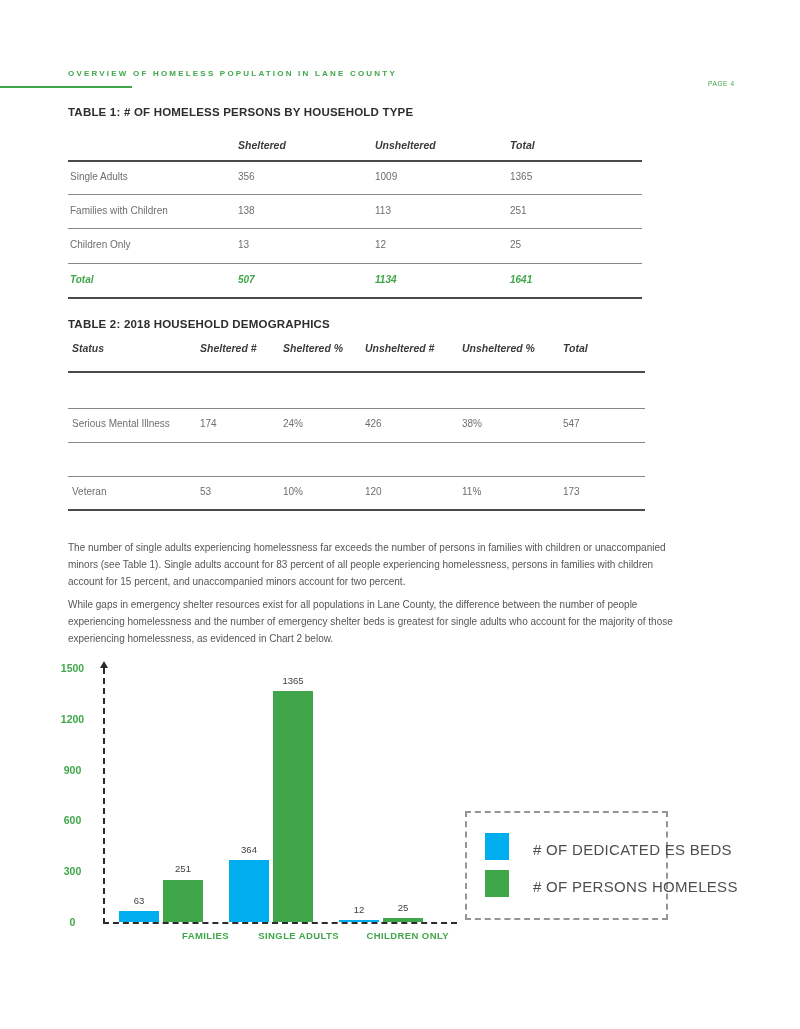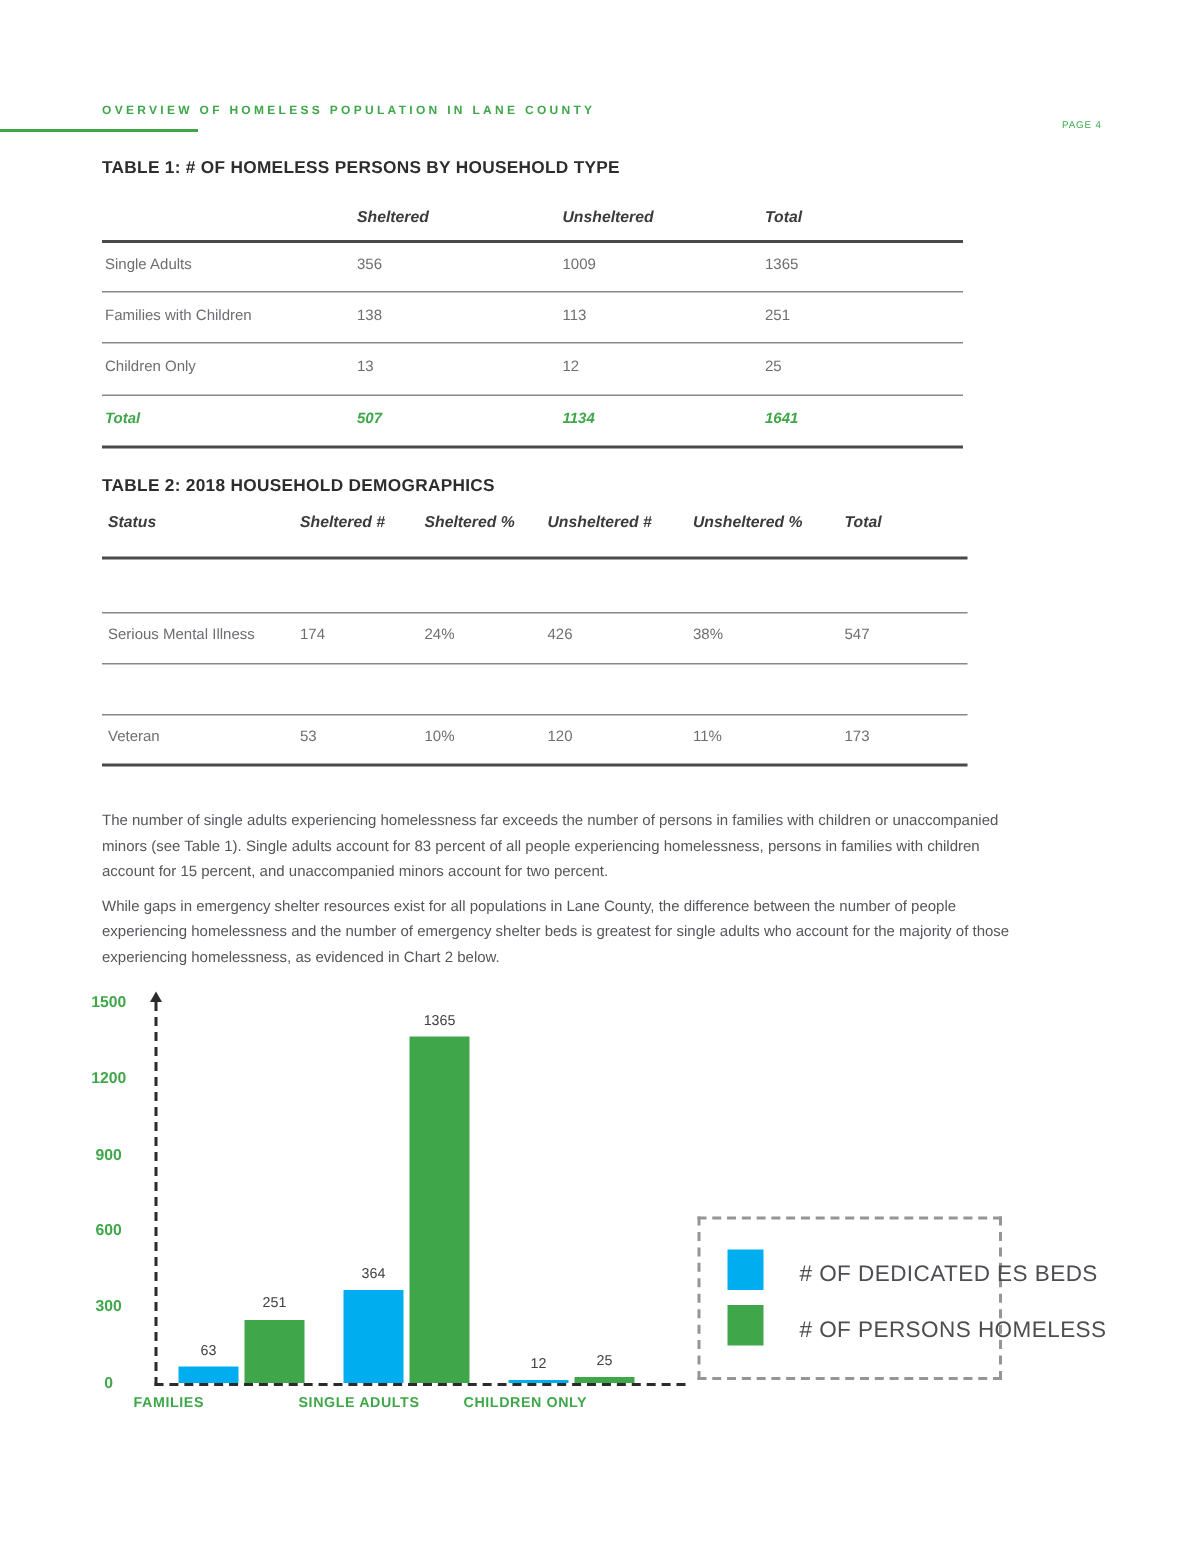--- a/index.html
+++ b/index.html
@@ -31,21 +31,21 @@
   #chart-area{left:0;top:668px;width:800px;height:300px;}
   #plot{position:absolute;left:103px;top:0;width:352px;height:254px;
         border-left:2px dashed #2b2b2b;border-bottom:2px dashed #2b2b2b;}
   .ytick{position:absolute;width:45px;left:50px;text-align:center;font-size:10.5px;
          font-weight:700;color:#3FA74A;}
   .axis-arrow{position:absolute;left:100px;top:-7px;width:0;height:0;
               border-left:4px solid transparent;border-right:4px solid transparent;
               border-bottom:7px solid #2b2b2b;}
   .bar{position:absolute;bottom:0;width:40px;}
   .bar-label{position:absolute;width:50px;text-align:center;font-size:9.5px;color:#414042;}
-  .xlabel{position:absolute;top:262px;width:140px;text-align:left;font-size:9.5px;
+  .xlabel{position:absolute;top:262px;width:140px;text-align:right;font-size:9.5px;
           font-weight:700;color:#3FA74A;letter-spacing:.4px;}
   
   #legend{left:465px;top:811px;width:203px;height:109px;border:2px dashed #939598;box-sizing:border-box;}
   .leg-row{position:absolute;left:18px;height:27px;}
   .swatch{position:absolute;left:0;top:0;width:24px;height:27px;}
   .leg-text{position:absolute;left:33px;top:8px;font-size:15px;color:#4d4e52;
             letter-spacing:.3px;white-space:nowrap;margin-left:15px;}
 </style>
 </head>
 <body>

